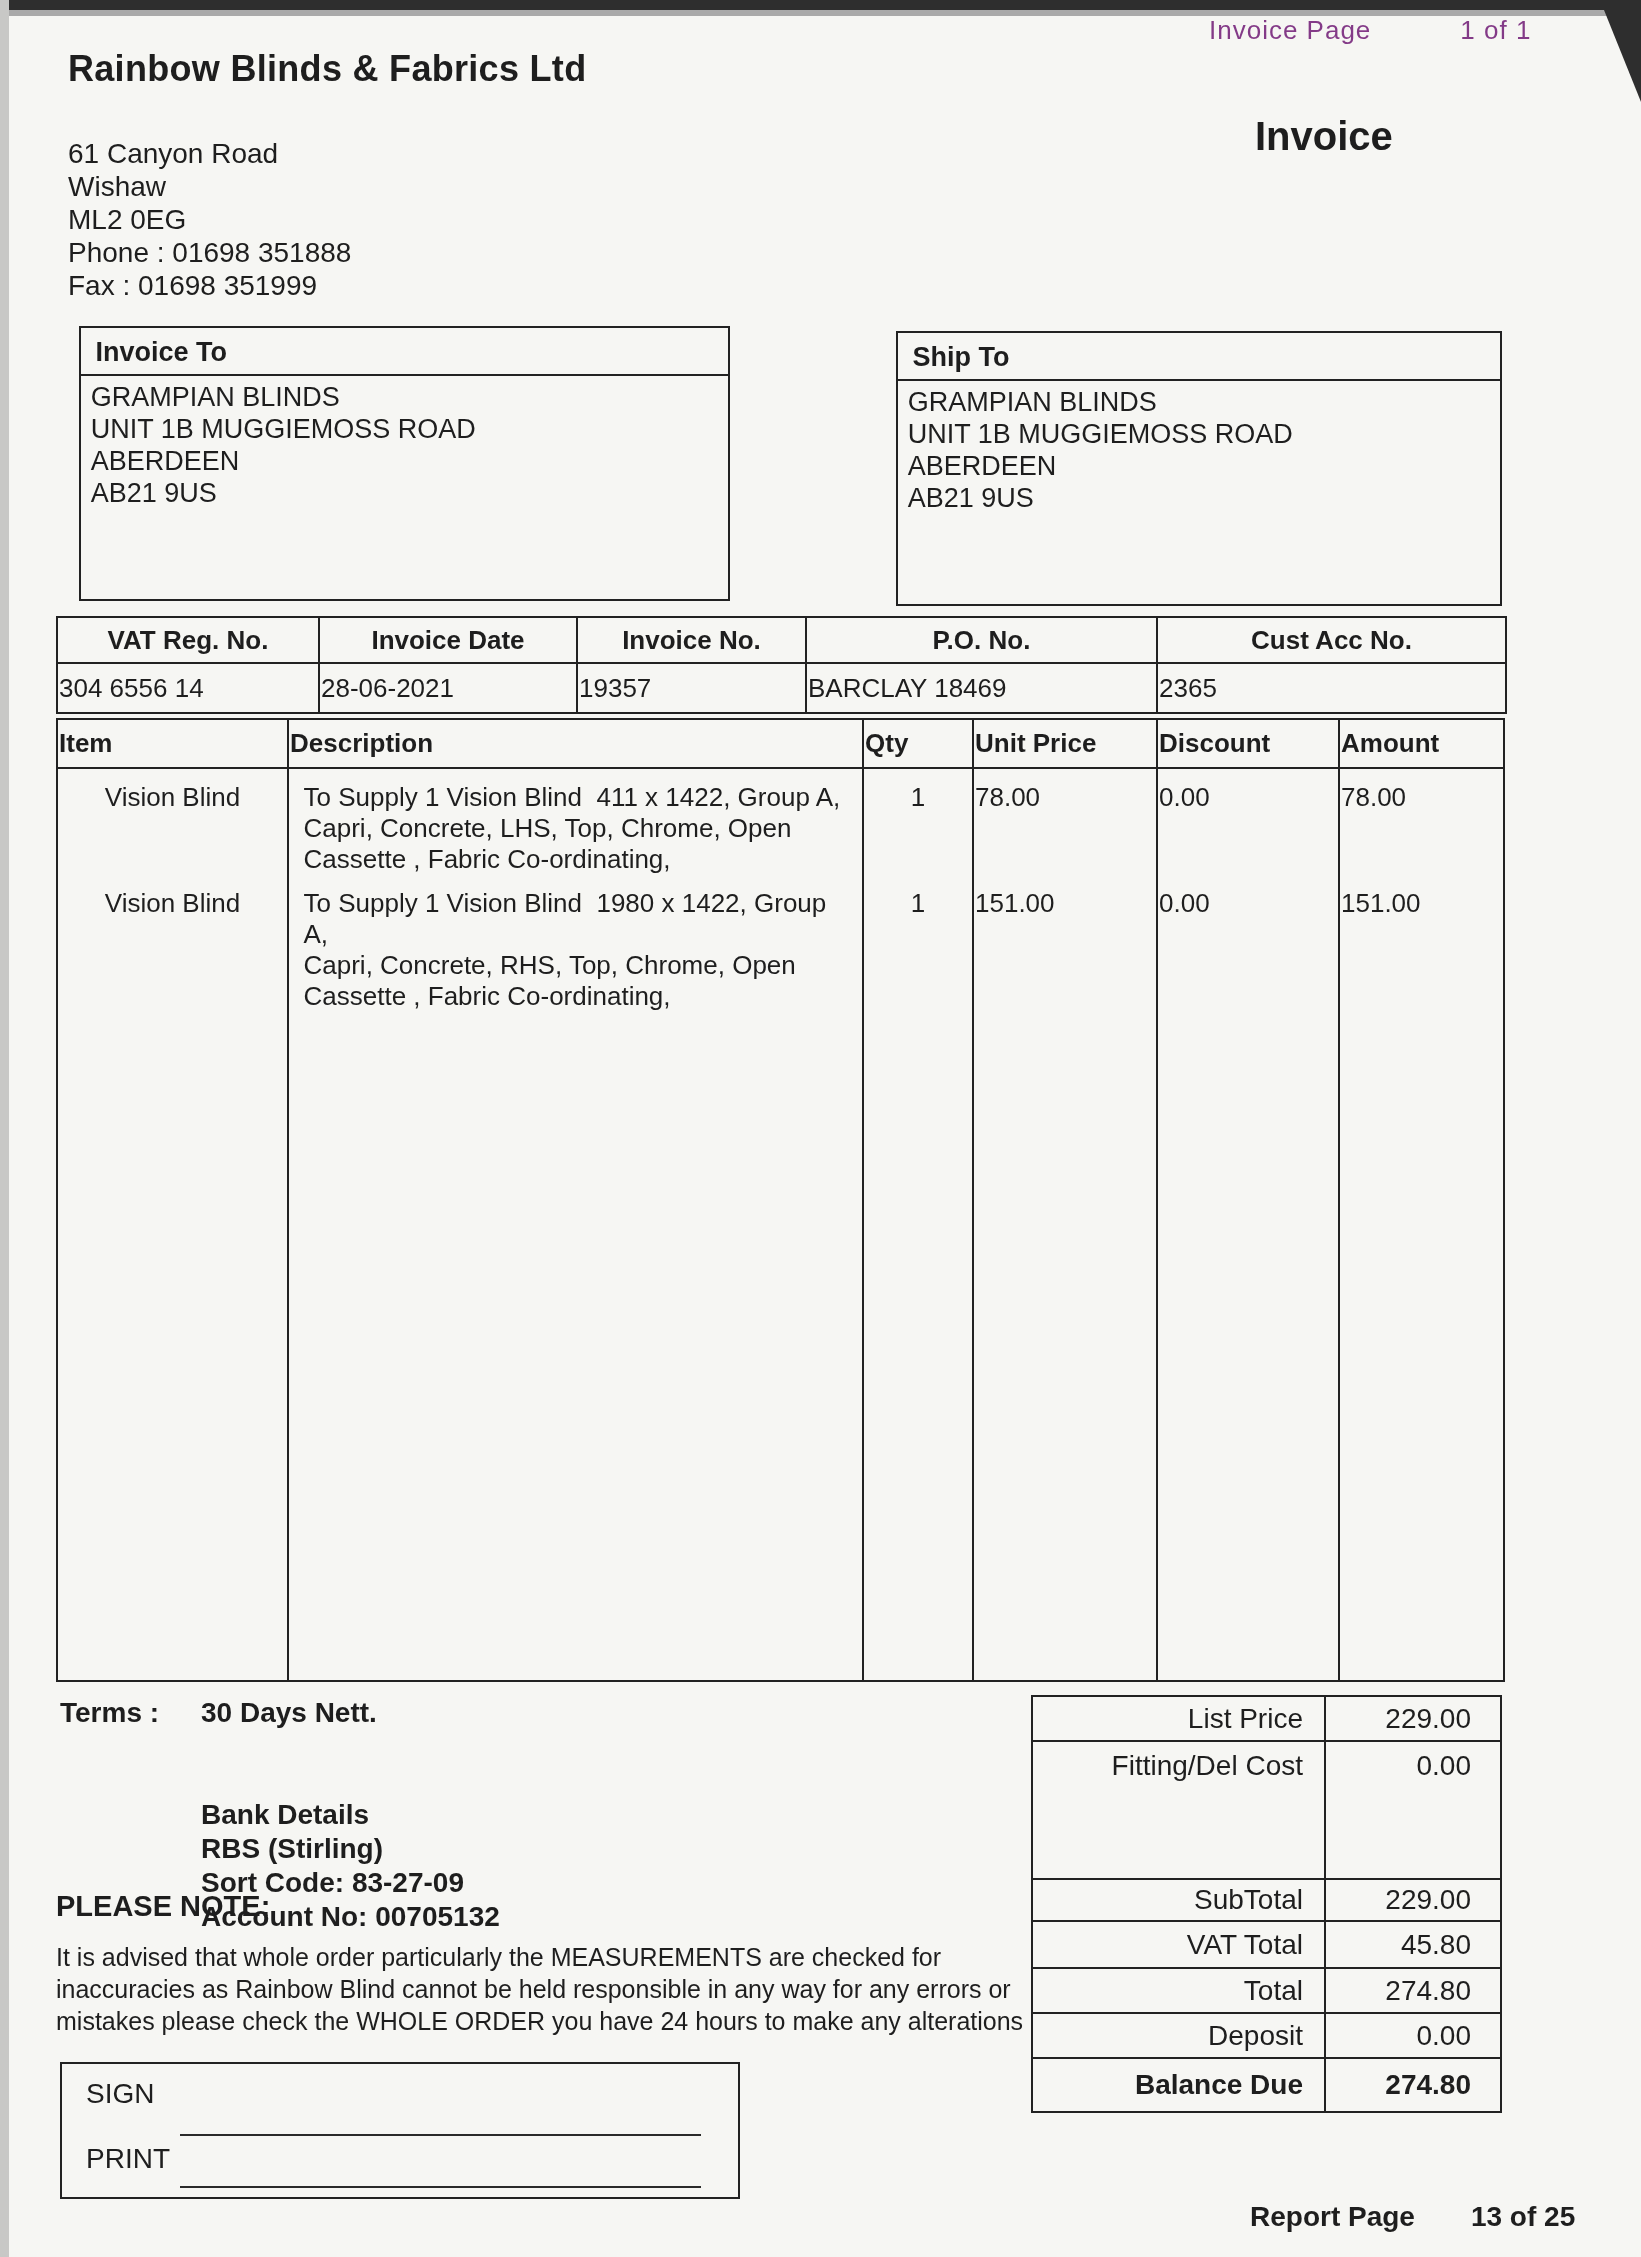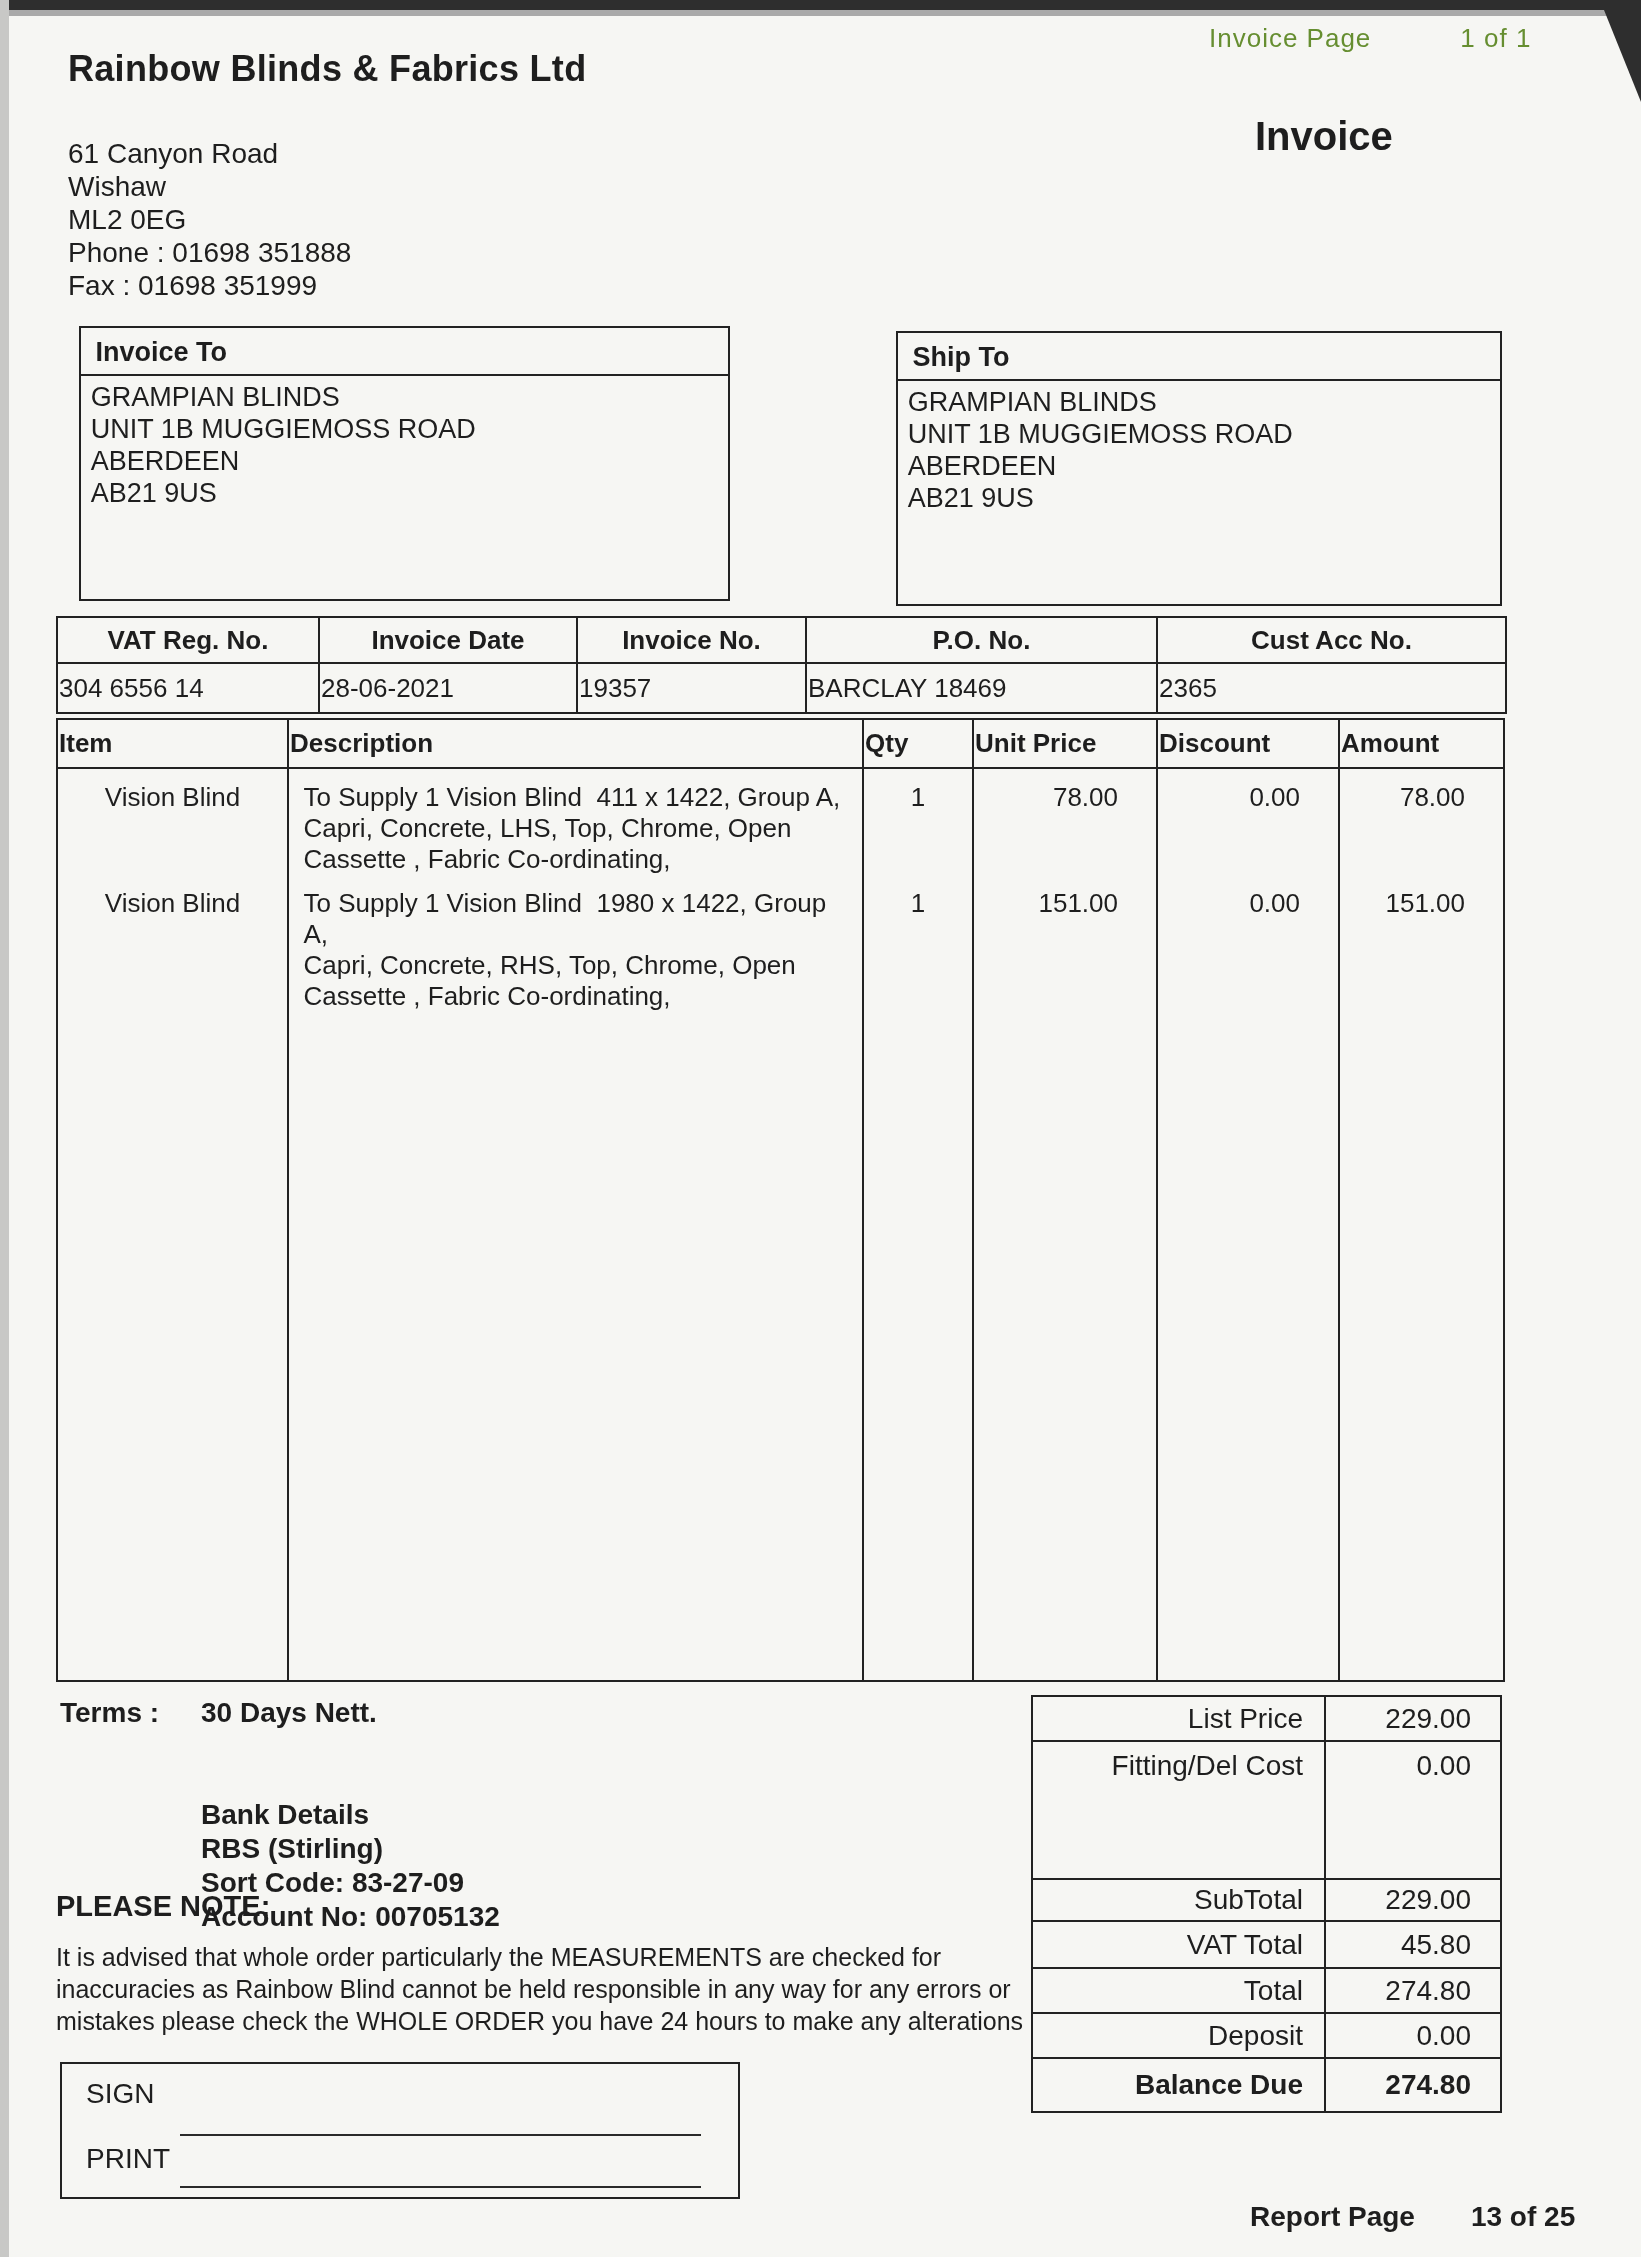--- a/index.html
+++ b/index.html
@@ -16,21 +16,21 @@
   .scan-corner-wedge {
     position:absolute; top:9.7px; right:0; width:0; height:0;
     border-top:92px solid #2e2e2e; border-left:37px solid transparent;
   }
   
   .company-block { position:absolute; left:68px; top:48px; }
   .company-name { margin:0 0 13.5px 0; font-size:36px; font-weight:bold; letter-spacing:0.3px; }
   .company-address { font-size:28px; line-height:33px;margin-top:47px; }
   .page-indicator {
     position:absolute; left:1209px; top:19.3px; height:41px; overflow:hidden;
-    color:#4d7c0f; opacity:0.85;margin-top:8px;
+    color:#701a75; opacity:0.85;
   }
   .page-indicator .pi-inner { font-size:26px; margin-top:-4.8px; display:flex; gap:89px; letter-spacing:1px; }
   .doc-title { position:absolute; left:1255px; top:114px; font-size:40px; font-weight:bold; }
   
   .addr-box { position:absolute; border:2.9px solid #222; }
   .box-label { font-weight:bold; font-size:27px; padding:8.7px 0 6.8px 14.5px; border-bottom:2.9px solid #222; }
   .box-lines { padding:4.8px 9.7px; font-size:27px; line-height:32px; }
   #invoice-to { left:79px; top:326px; width:647px; height:271px; }
   #ship-to   { left:896px; top:331px; width:602px; height:271px; }
   
@@ -47,21 +47,21 @@
   }
   .items-table th { border:2.9px solid #222; font-size:26px; height:45px; text-align:left; font-weight:bold; }
   .items-table tbody td {
     border-left:2.9px solid #222; border-right:2.9px solid #222;
     vertical-align:top; font-size:26px; line-height:31px; padding-top:12.6px;
   }
   .items-table tr.item-row   { height:101px; }
   .cell-item   { text-align:center; }
   .cell-desc   { text-align:left; padding-left:14.5px; padding-right:11.6px; white-space:pre-wrap; }
   .cell-qty    { text-align:center; }
-  .cell-price, .cell-discount, .cell-amount { text-align:right; padding-right:38px; }
+  .cell-price, .cell-discount, .cell-amount { text-align:left; padding-right:38px; }
   .items-table tr.filler-row td { height:auto; }
   
   .terms-label { position:absolute; left:60px; top:1697px; font-size:28px; font-weight:bold; }
   .terms-value { position:absolute; left:201px; top:1697px; font-size:28px; font-weight:bold; }
   .bank-block { position:absolute; left:201px; top:1750px; font-size:28px; font-weight:bold; line-height:34px;margin-top:48px; }
   .note-title { position:absolute; left:56px; top:1890px; font-size:29px; font-weight:bold; }
   .note-body { position:absolute; left:56px; top:1941px; font-size:25px; line-height:32px; }
   
   .totals-box {
     position:absolute; left:1031px; top:1695px; width:467px; height:414px;

